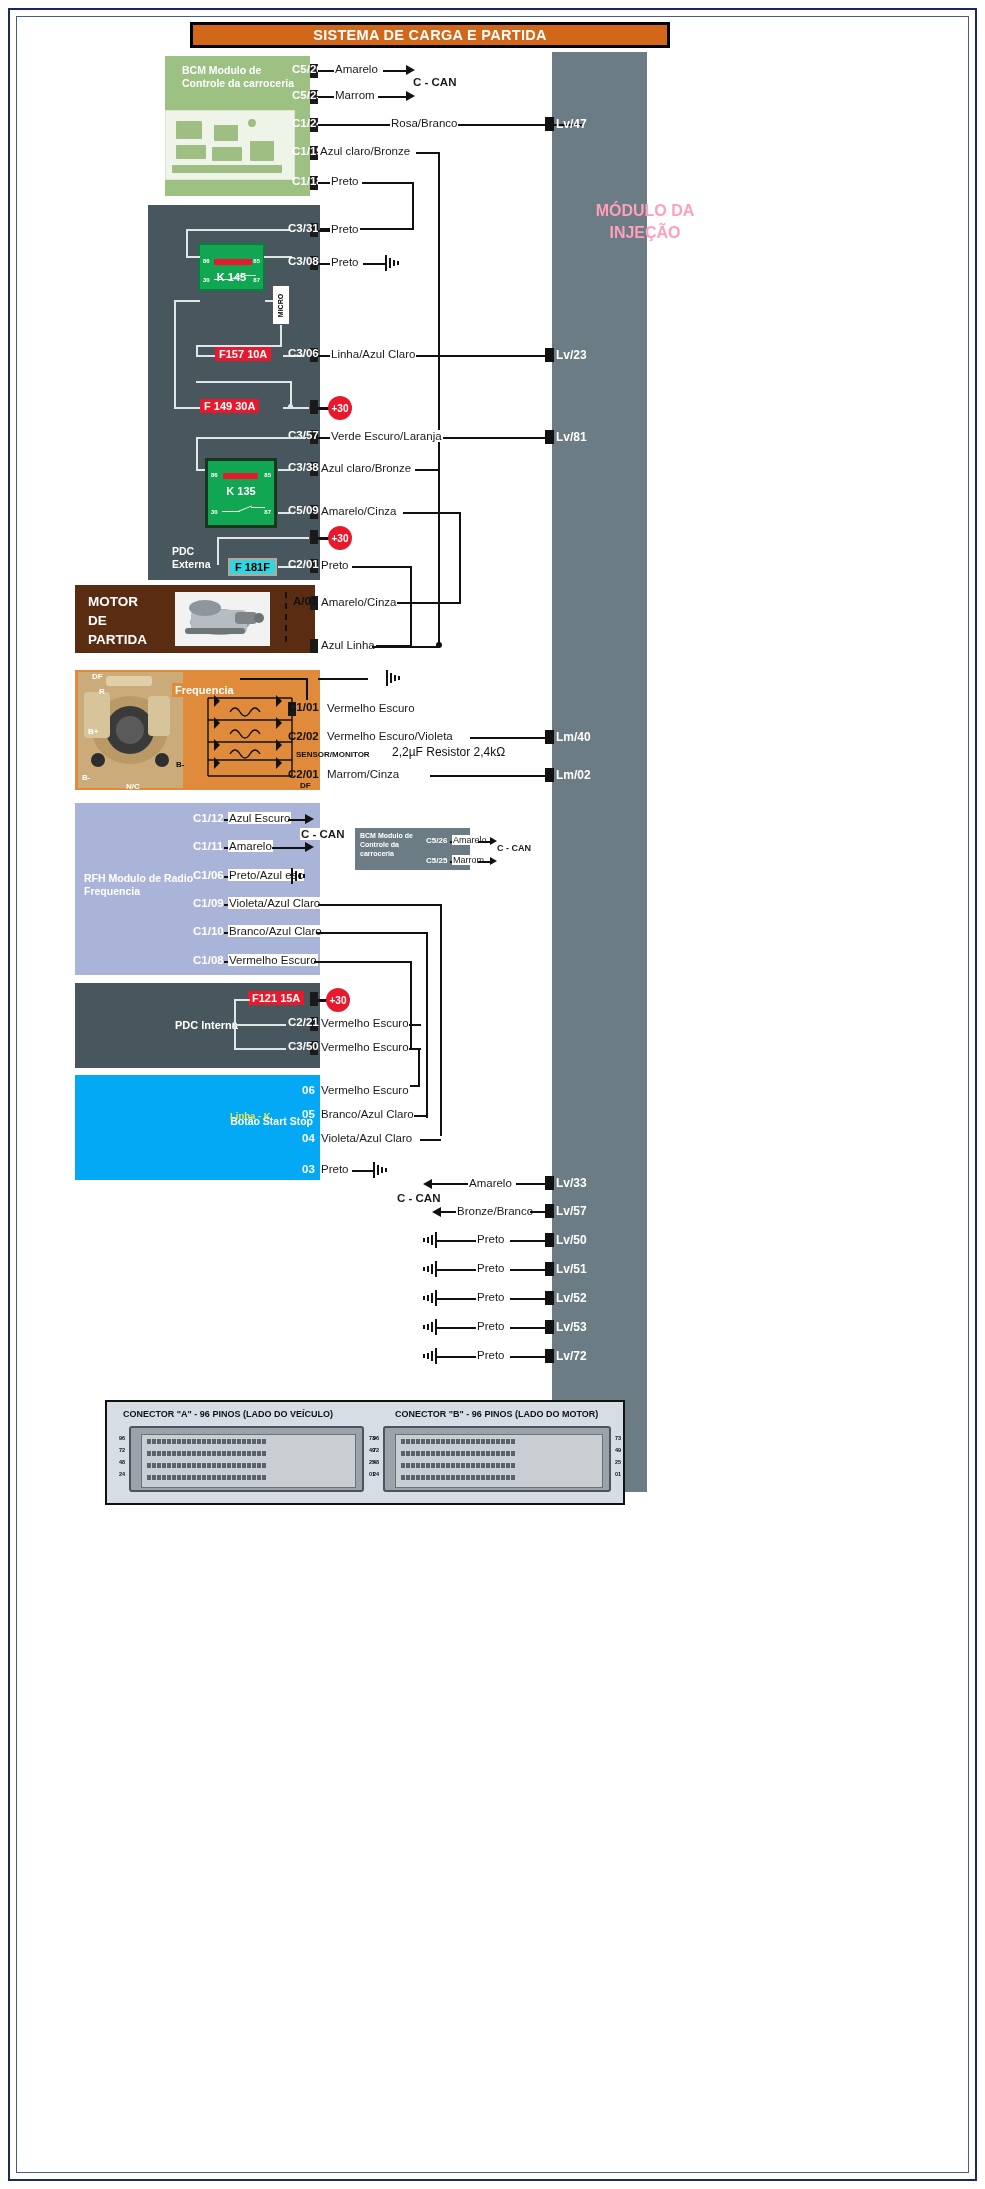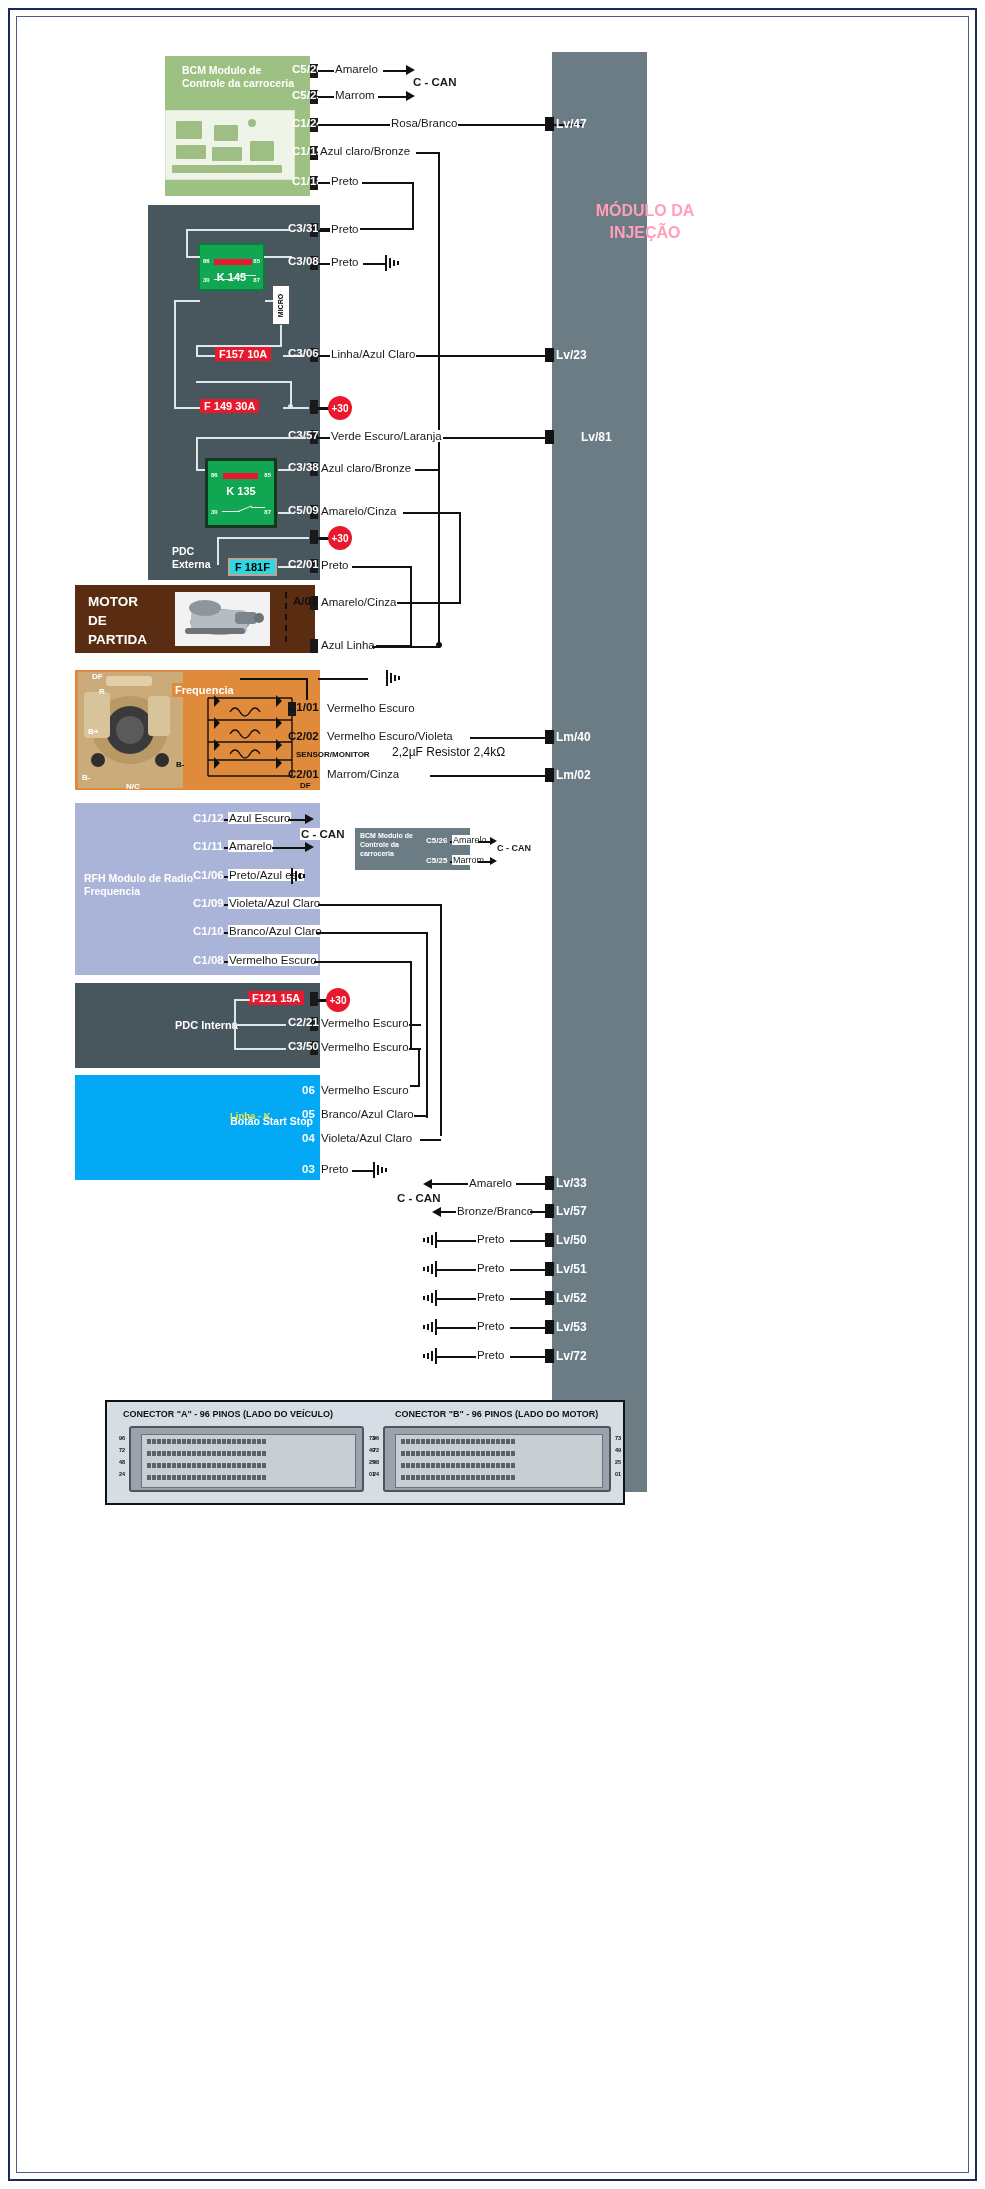--- a/index.html
+++ b/index.html
@@ -247,20 +247,21 @@
   }
 </style>
 </head>
 <body>
 
 <div id="page">
   <div id="frame">
     <div id="frame-inner"></div>
   </div>
 
+  <div class="abs" id="title-bar">SISTEMA DE CARGA E PARTIDA</div>
 
   <div class="abs" id="injection-col"></div>
   <div class="abs" id="injection-title">
     <div>MÓDULO DA</div>
     <div>INJEÇÃO</div>
   </div>
 
   <div class="abs" id="bcm-block"></div>
   <div class="abs" id="bcm-label">BCM Modulo de Controle da carroceria</div>
   <div class="abs" id="bcm-photo">
@@ -375,21 +376,21 @@
   <div class="abs hline-w" style="left:196px;top:381px;width:96px;"></div>
   <div class="abs pin-connector" style="left:310px;top:400px;"></div>
   <div class="abs hline" style="left:318px;top:407px;width:12px;height:3px;"></div>
   <div class="plus30 abs" style="left:328px;top:396px;">+30</div>
 
   <div class="abs pin-connector" style="left:310px;top:430px;"></div>
   <div class="abs pintag" style="left:288px;top:429px;">C3/57</div>
   <div class="abs hline" style="left:318px;top:437px;width:227px;"></div>
   <div class="abs wlabel" style="left:330px;top:430px;">Verde Escuro/Laranja</div>
   <div class="abs lvbox" style="left:545px;top:430px;"></div>
-  <div class="abs lvtag" style="left:581px;top:430px;">Lv/81</div>
+  <div class="abs lvtag" style="left:556px;top:430px;">Lv/81</div>
   <div class="abs hline-w" style="left:196px;top:437px;width:110px;"></div>
   <div class="abs vline-w" style="left:196px;top:437px;height:33px;"></div>
   <div class="abs hline-w" style="left:196px;top:469px;width:12px;"></div>
 
   <div class="relay" id="k135">
     <span class="pinlbl" style="left:3px;top:11px;">86</span>
     <span class="pinlbl" style="right:3px;top:11px;">85</span>
     <div class="redbar" style="left:15px;top:12px;width:35px;"></div>
     <span class="rname" style="top:24px;">K 135</span>
     <span class="pinlbl" style="left:3px;bottom:10px;">30</span>

